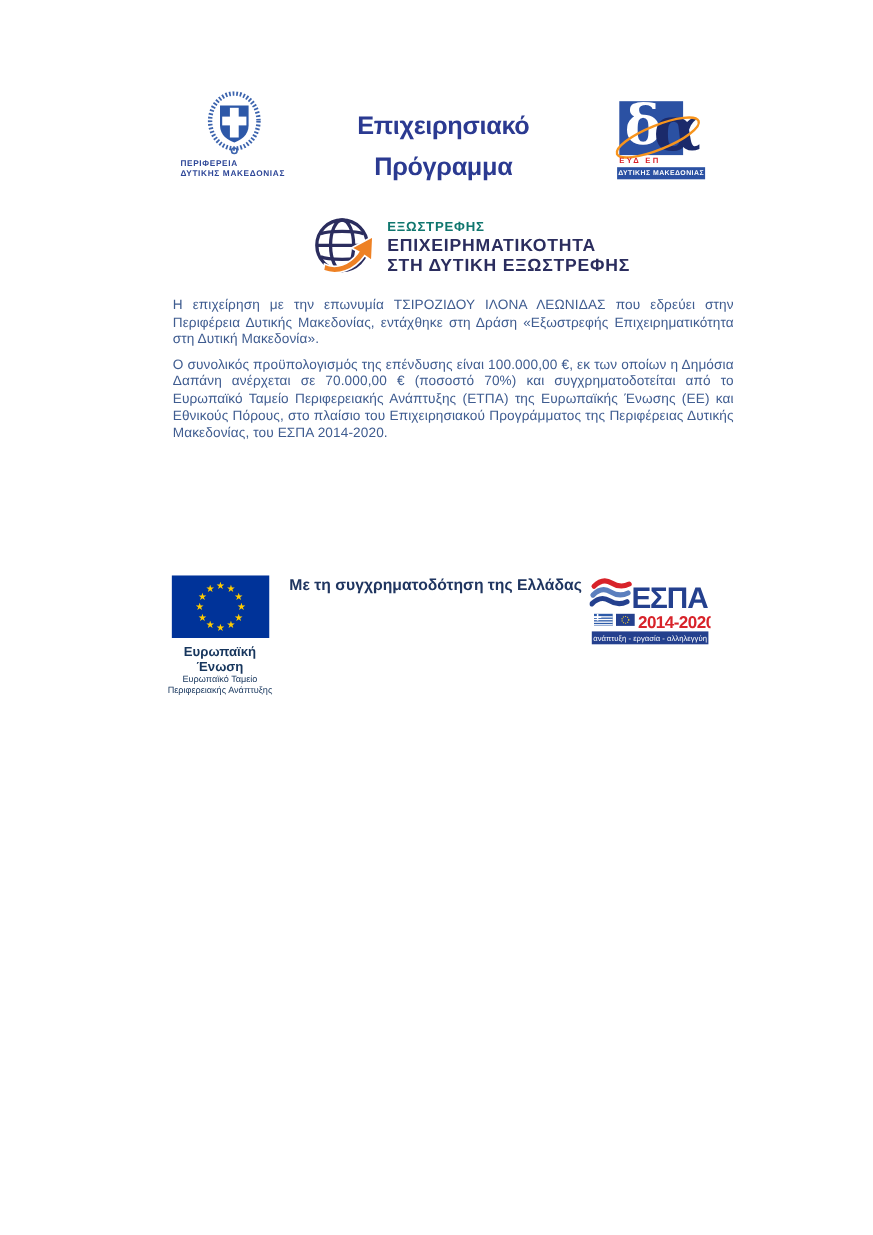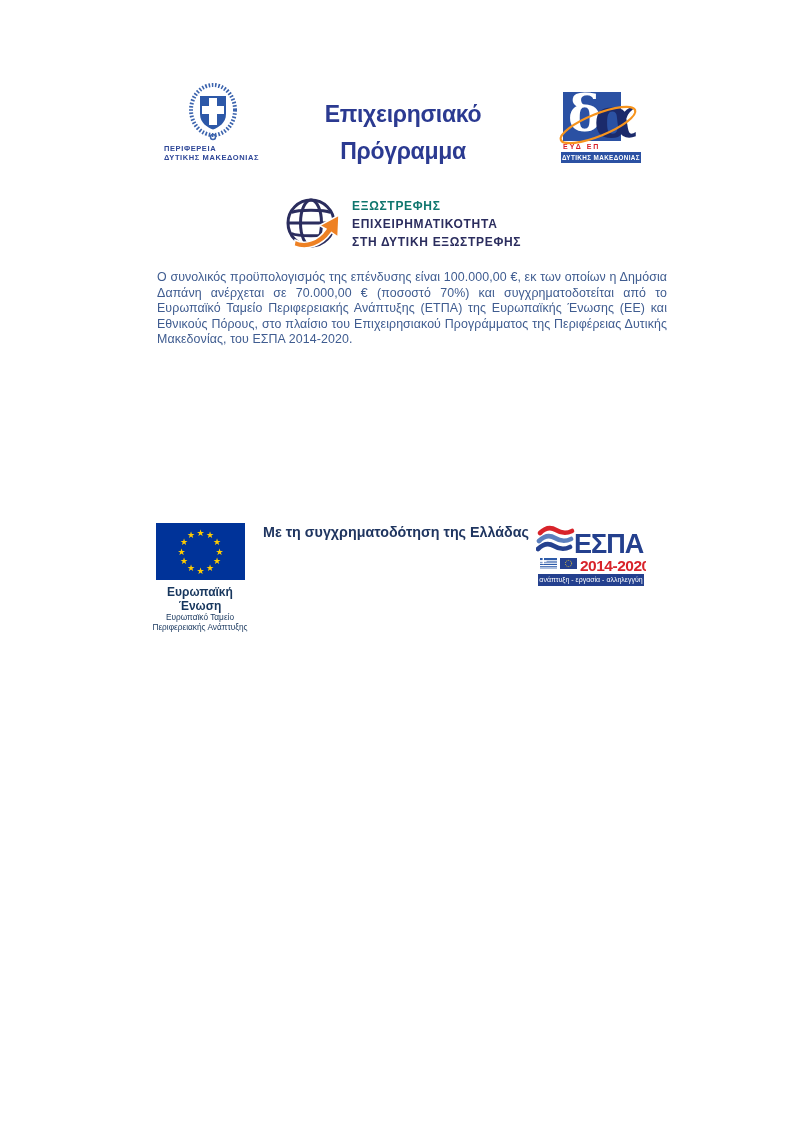--- a/index.html
+++ b/index.html
@@ -34,21 +34,21 @@
   .eyd-alpha { position: absolute; left: 42px; top: -1px; font-size: 56px; font-weight: bold; color: #1b2a6b; font-family: "DejaVu Serif", serif; line-height: 58px; }
   .eyd-orbit { position: absolute; left: 0; top: 0; pointer-events: none; }
   .eyd-small-label { position: absolute; left: 11px; top: 54px; font-size: 7px; font-weight: bold; color: #d81e26; letter-spacing: 2px; }
   .eyd-bar { position: absolute; left: 9px; top: 63px; width: 80px; height: 11px; background: #2b51a3; color: #ffffff; font-size: 6.3px; font-weight: bold; text-align: center; line-height: 11px; letter-spacing: 0.4px; }
 
   
   .action-logo { position: absolute; left: 285px; top: 194px; }
   .globe-icon { position: absolute; left: 0; top: 1px; }
   .action-text { position: absolute; left: 67px; top: 3px; width: 230px; font-weight: bold; letter-spacing: 0.7px; }
   .action-line1 { font-size: 12px; color: #0f766e; line-height: 18px; }
-  .action-line2, .action-line3 { font-size: 12px; color: #2b2d5e; line-height: 18px; }
+  .action-line2, .action-line3 { font-size: 16px; color: #2b2d5e; line-height: 18px; }
 
   
   .doc-body {
     position: absolute; left: 157px; top: 270px; width: 510px;
     color: #3f5c90; font-size: 12.4px; line-height: 15.6px;
     text-align: justify; letter-spacing: 0.1px;
   }
   .doc-body p { margin-bottom: 7px; }
 
   
@@ -109,20 +109,21 @@
       <path d="M10 45 C 20 50 33 46 41 34 L 34.5 30.5 L 54 20 L 53 42 L 46.5 37.5 C 37 51 22 56 9 51 Z" fill="#ee8124" stroke="#ffffff" stroke-width="1.5"></path>
     </svg>
     <div class="action-text">
       <div class="action-line1">ΕΞΩΣΤΡΕΦΗΣ</div>
       <div class="action-line2">ΕΠΙΧΕΙΡΗΜΑΤΙΚΟΤΗΤΑ</div>
       <div class="action-line3">ΣΤΗ ΔΥΤΙΚΗ ΕΞΩΣΤΡΕΦΗΣ</div>
     </div>
   </div>
 
   <div class="doc-body">
+    <p>Η επιχείρηση με την επωνυμία ΤΣΙΡΟΖΙΔΟΥ ΙΛΟΝΑ ΛΕΩΝΙΔΑΣ που εδρεύει στην Περιφέρεια Δυτικής Μακεδονίας, εντάχθηκε στη Δράση «Εξωστρεφής Επιχειρηματικότητα στη Δυτική Μακεδονία».</p>
     <p>Ο συνολικός προϋπολογισμός της επένδυσης είναι 100.000,00 €, εκ των οποίων η Δημόσια Δαπάνη ανέρχεται σε 70.000,00 € (ποσοστό 70%) και συγχρηματοδοτείται από το Ευρωπαϊκό Ταμείο Περιφερειακής Ανάπτυξης (ΕΤΠΑ) της Ευρωπαϊκής Ένωσης (ΕΕ) και Εθνικούς Πόρους, στο πλαίσιο του Επιχειρησιακού Προγράμματος της Περιφέρειας Δυτικής Μακεδονίας, του ΕΣΠΑ 2014-2020.</p>
   </div>
 
   <div class="eu-block">
     <svg class="eu-flag" width="89" height="57" viewBox="0 0 89 57">
       <rect x="0" y="0" width="89" height="57" fill="#003399"></rect>
       <g fill="#ffcc00" font-size="9" text-anchor="middle" font-family="'DejaVu Sans', sans-serif">
         <text x="44.5" y="12.7">★</text>
         <text x="54" y="15.2">★</text>
         <text x="61" y="22.2">★</text>

